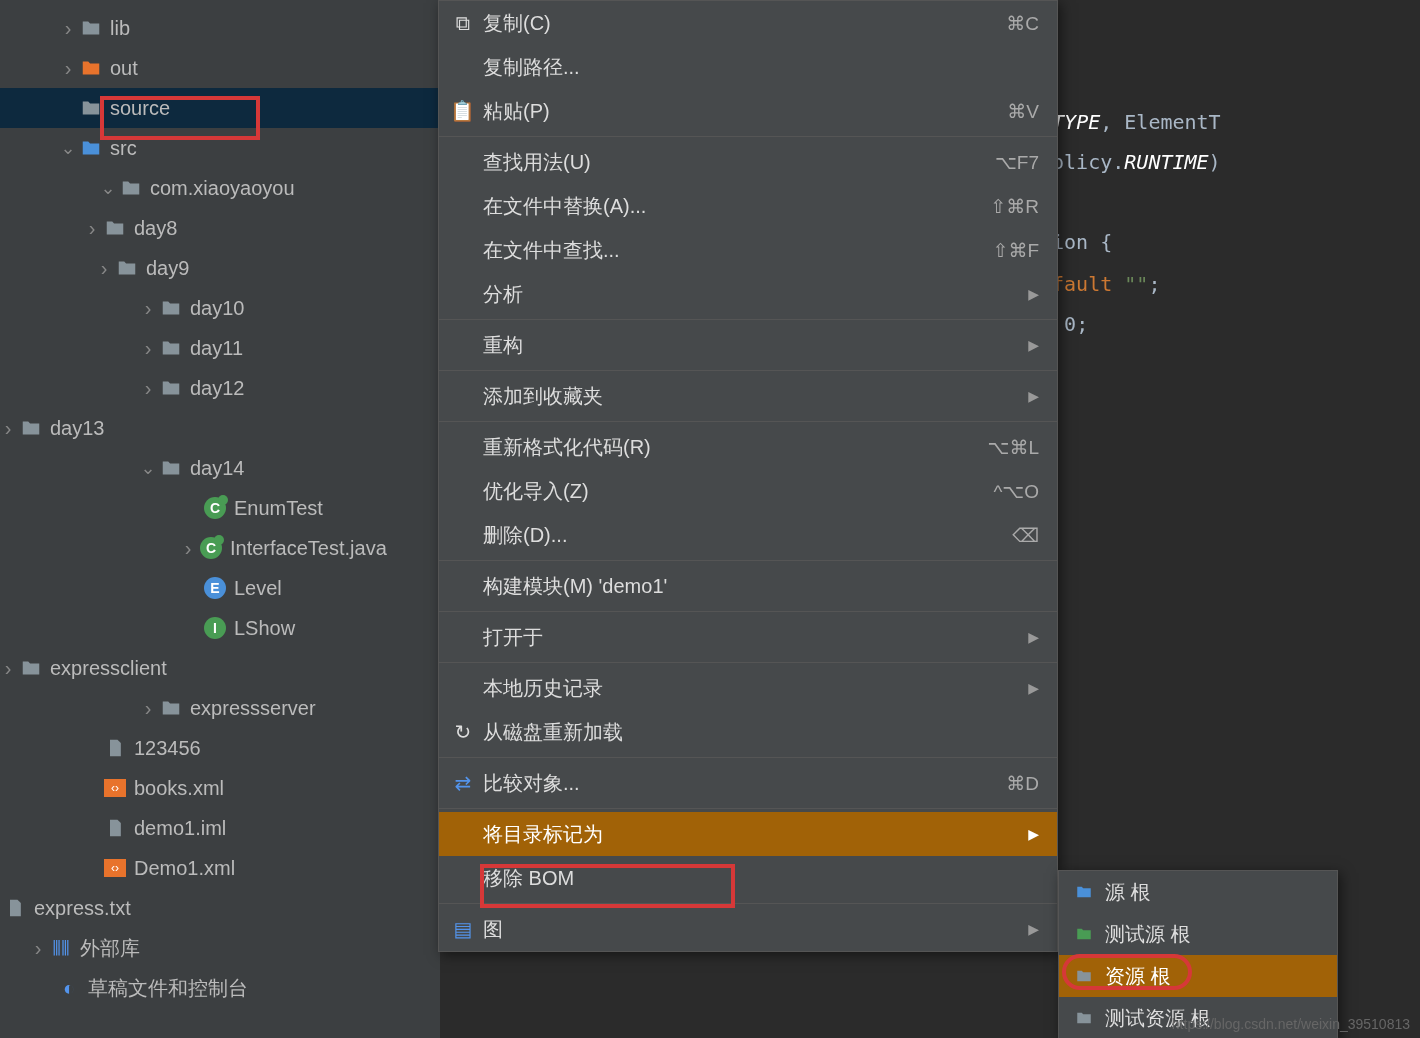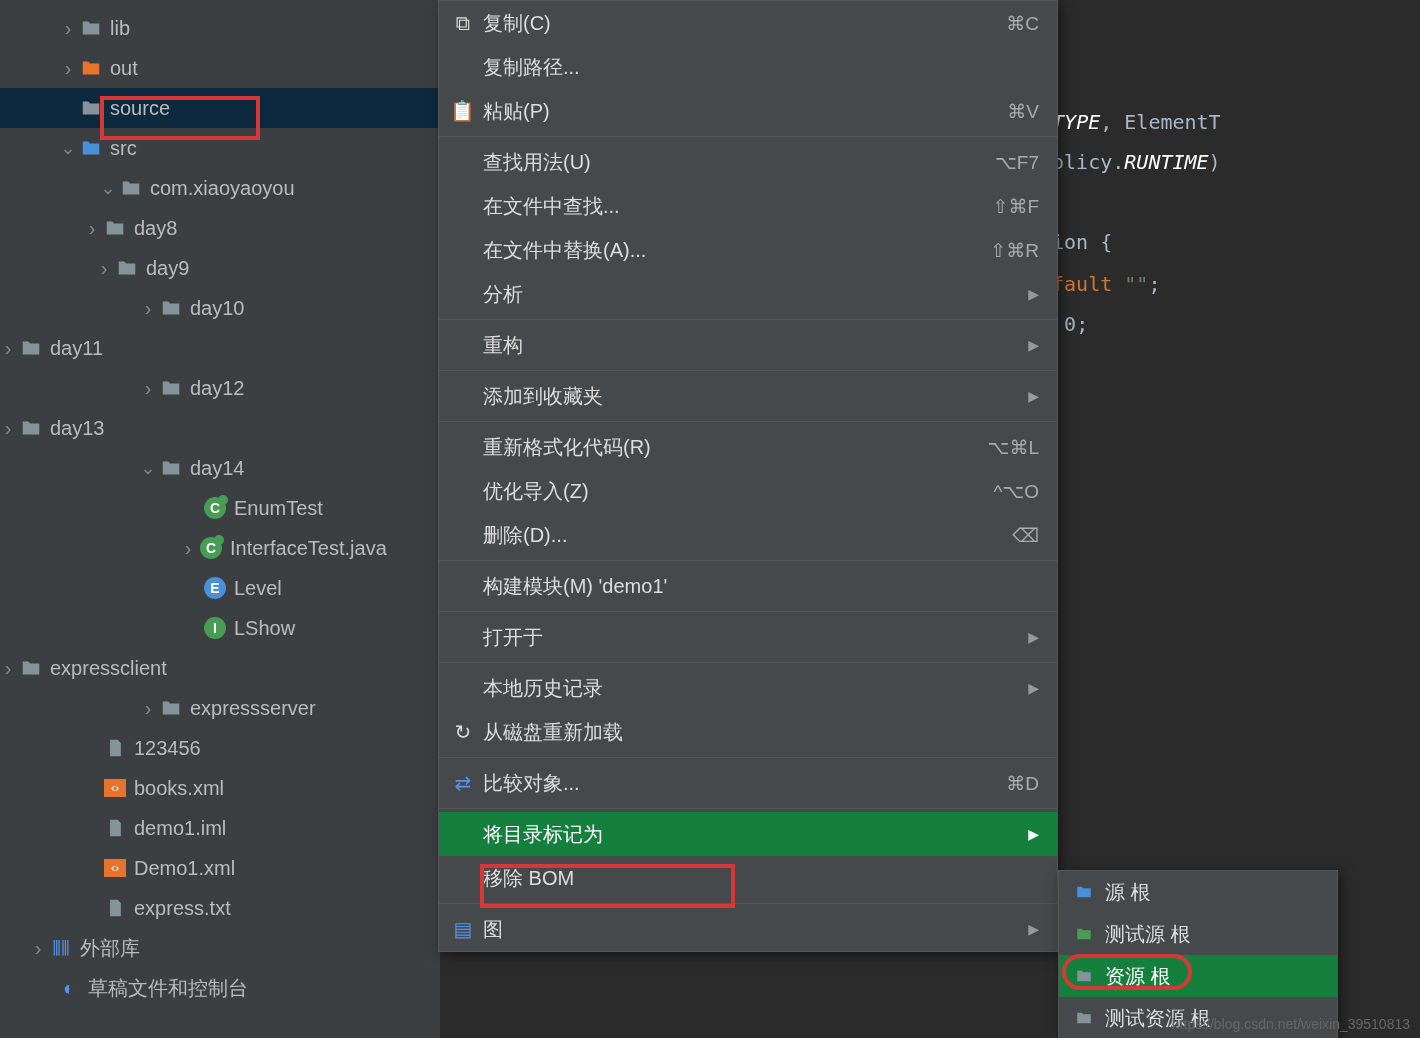--- a/index.html
+++ b/index.html
@@ -118,21 +118,21 @@
   box-shadow: 3px 3px 12px rgba(0,0,0,0.5);
 }
 .menu-item {
   display: flex;
   align-items: center;
   height: 44px;
   padding: 0 18px 0 10px;
   color: #ddd;
 }
 .menu-item.highlighted {
-  background: #15803d;
+  background: #a16207;
   color: #fff;
 }
 .menu-icon {
   width: 28px;
   display: inline-flex;
   align-items: center;
   justify-content: center;
 }
 .menu-label { flex: 1; padding-left: 6px; }
 .menu-shortcut { color: #aaa; font-size: 19px; }
@@ -240,21 +240,21 @@
   </div>
   <div class="tree-row" style="padding-left:140px">
     <span class="arrow right"></span>
     <span class="icon">
         <svg viewBox="0 0 24 24" width="22" height="22">
           <path class="folder-icon pkg" d="M3 5h6l2 2h10v12H3z"></path>
         </svg>
       </span>
     <span>day10</span>
   </div>
-  <div class="tree-row" style="">
+  <div class="tree-row" style="padding-left:140px">
     <span class="arrow right"></span>
     <span class="icon">
         <svg viewBox="0 0 24 24" width="22" height="22">
           <path class="folder-icon pkg" d="M3 5h6l2 2h10v12H3z"></path>
         </svg>
       </span>
     <span>day11</span>
   </div>
   <div class="tree-row" style="padding-left:140px">
     <span class="arrow right"></span>
@@ -335,21 +335,21 @@
         <svg viewBox="0 0 24 24" width="20" height="20">
           <path class="file-icon" d="M6 2h9l4 4v16H6z"></path>
         </svg>
       </span>
     <span>demo1.iml</span>
   </div>
   <div class="tree-row" style="padding-left:100px">
     <span class="icon xml-icon">‹›</span>
     <span>Demo1.xml</span>
   </div>
-  <div class="tree-row" style="padding-left:100px">
+  <div class="tree-row" style="">
     <span class="icon">
         <svg viewBox="0 0 24 24" width="20" height="20">
           <path class="file-icon" d="M6 2h9l4 4v16H6z"></path>
         </svg>
       </span>
     <span>express.txt</span>
   </div>
   <div class="tree-row" style="padding-left:30px">
     <span class="arrow right"></span>
     <span class="icon" style="color:#5394ec">⦀⦀</span>
@@ -385,27 +385,27 @@
     <span class="menu-shortcut">⌘V</span>
   </div>
   <div class="menu-sep"></div>
   <div class="menu-item">
     <span class="menu-icon"></span>
     <span class="menu-label">查找用法(U)</span>
     <span class="menu-shortcut">⌥F7</span>
   </div>
   <div class="menu-item">
     <span class="menu-icon"></span>
+    <span class="menu-label">在文件中替换(A)...</span>
+    <span class="menu-shortcut">⇧⌘R</span>
+  </div>
+  <div class="menu-item">
+    <span class="menu-icon"></span>
     <span class="menu-label">在文件中查找...</span>
     <span class="menu-shortcut">⇧⌘F</span>
-  </div>
-  <div class="menu-item">
-    <span class="menu-icon"></span>
-    <span class="menu-label">在文件中替换(A)...</span>
-    <span class="menu-shortcut">⇧⌘R</span>
   </div>
   <div class="menu-item">
     <span class="menu-icon"></span>
     <span class="menu-label">分析</span>
     <span class="menu-arrow">▶</span>
   </div>
   <div class="menu-sep"></div>
   <div class="menu-item">
     <span class="menu-icon"></span>
     <span class="menu-label">重构</span>

